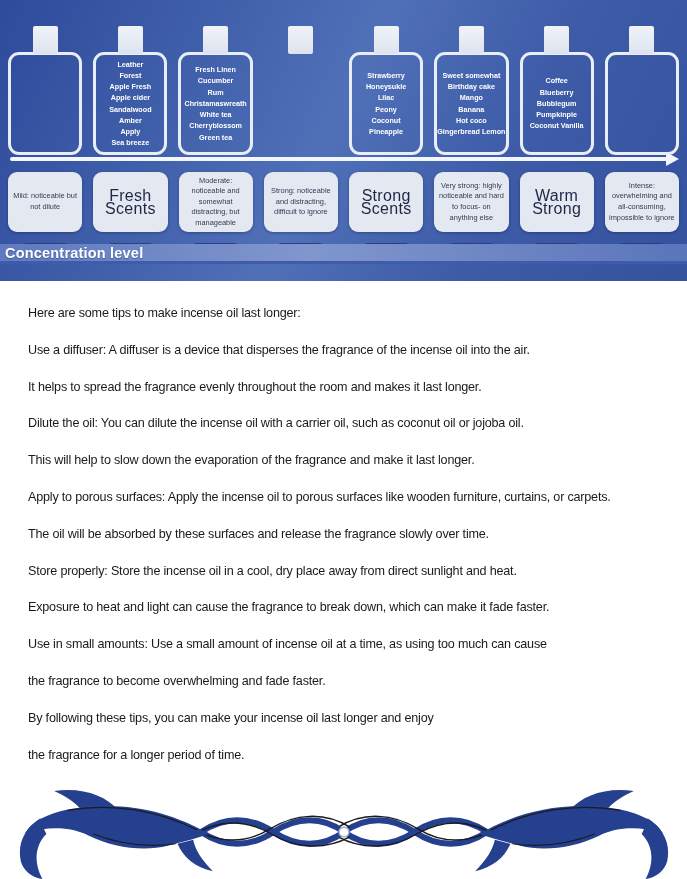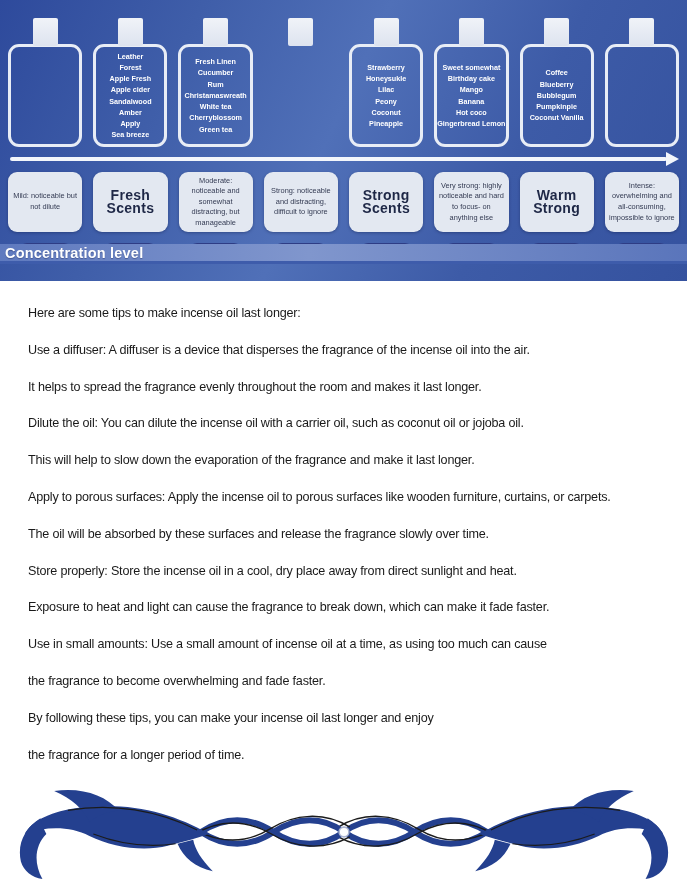--- a/index.html
+++ b/index.html
@@ -14,21 +14,21 @@
   
   .banner {
     width: 687px; height: 281px;
     background: linear-gradient(115deg, #2e4a9c 0%, #3f5ea9 25%, #5070b8 48%, #3d5ba7 72%, #35529f 100%);
     position: relative;
   }
   .bottles-row {
     display: grid;
     grid-template-columns: repeat(8, 1fr);
     gap: 11px;
-    padding: 0 8px;
+    padding: 8px 8px;
   }
   .bottle { display: flex; flex-direction: column; align-items: center; padding-top: 18px; }
   .bottle-cap {
     width: 25px; height: 28px;
     background: linear-gradient(#f0f3f8, #dde3ef);
     border-radius: 2px;
     margin-bottom: -2px;
     position: relative; z-index: 2;
   }
   .bottle-body {
@@ -60,21 +60,21 @@
     display: grid; grid-template-columns: repeat(8, 1fr);
     gap: 11px; padding: 0 8px;
   }
   .level-box {
     height: 60px; background: #e3e8f1; border-radius: 9px;
     box-shadow: 0 1px 3px rgba(10,20,60,.35);
     display: flex; align-items: center; justify-content: center;
     text-align: center; padding: 3px;
     color: #333a52; font-size: 7.4px; line-height: 10.6px;
   }
-  .level-box.big { font-size: 14px; font-weight: bold; color: #1e2746; letter-spacing: .3px; line-height: 13px; }
+  .level-box.big { font-size: 16px; font-weight: normal; color: #1e2746; letter-spacing: .3px; line-height: 13px; }
 
   .pills-row {
     position: absolute; top: 243px; left: 0; right: 0;
     display: grid; grid-template-columns: repeat(8, 1fr);
     gap: 11px; padding: 0 8px;
   }
   .pill {
     height: 18px; width: 74%; margin: 0 auto;
     background: linear-gradient(#2e3d86, #1d2a66);
     border-radius: 9px;

